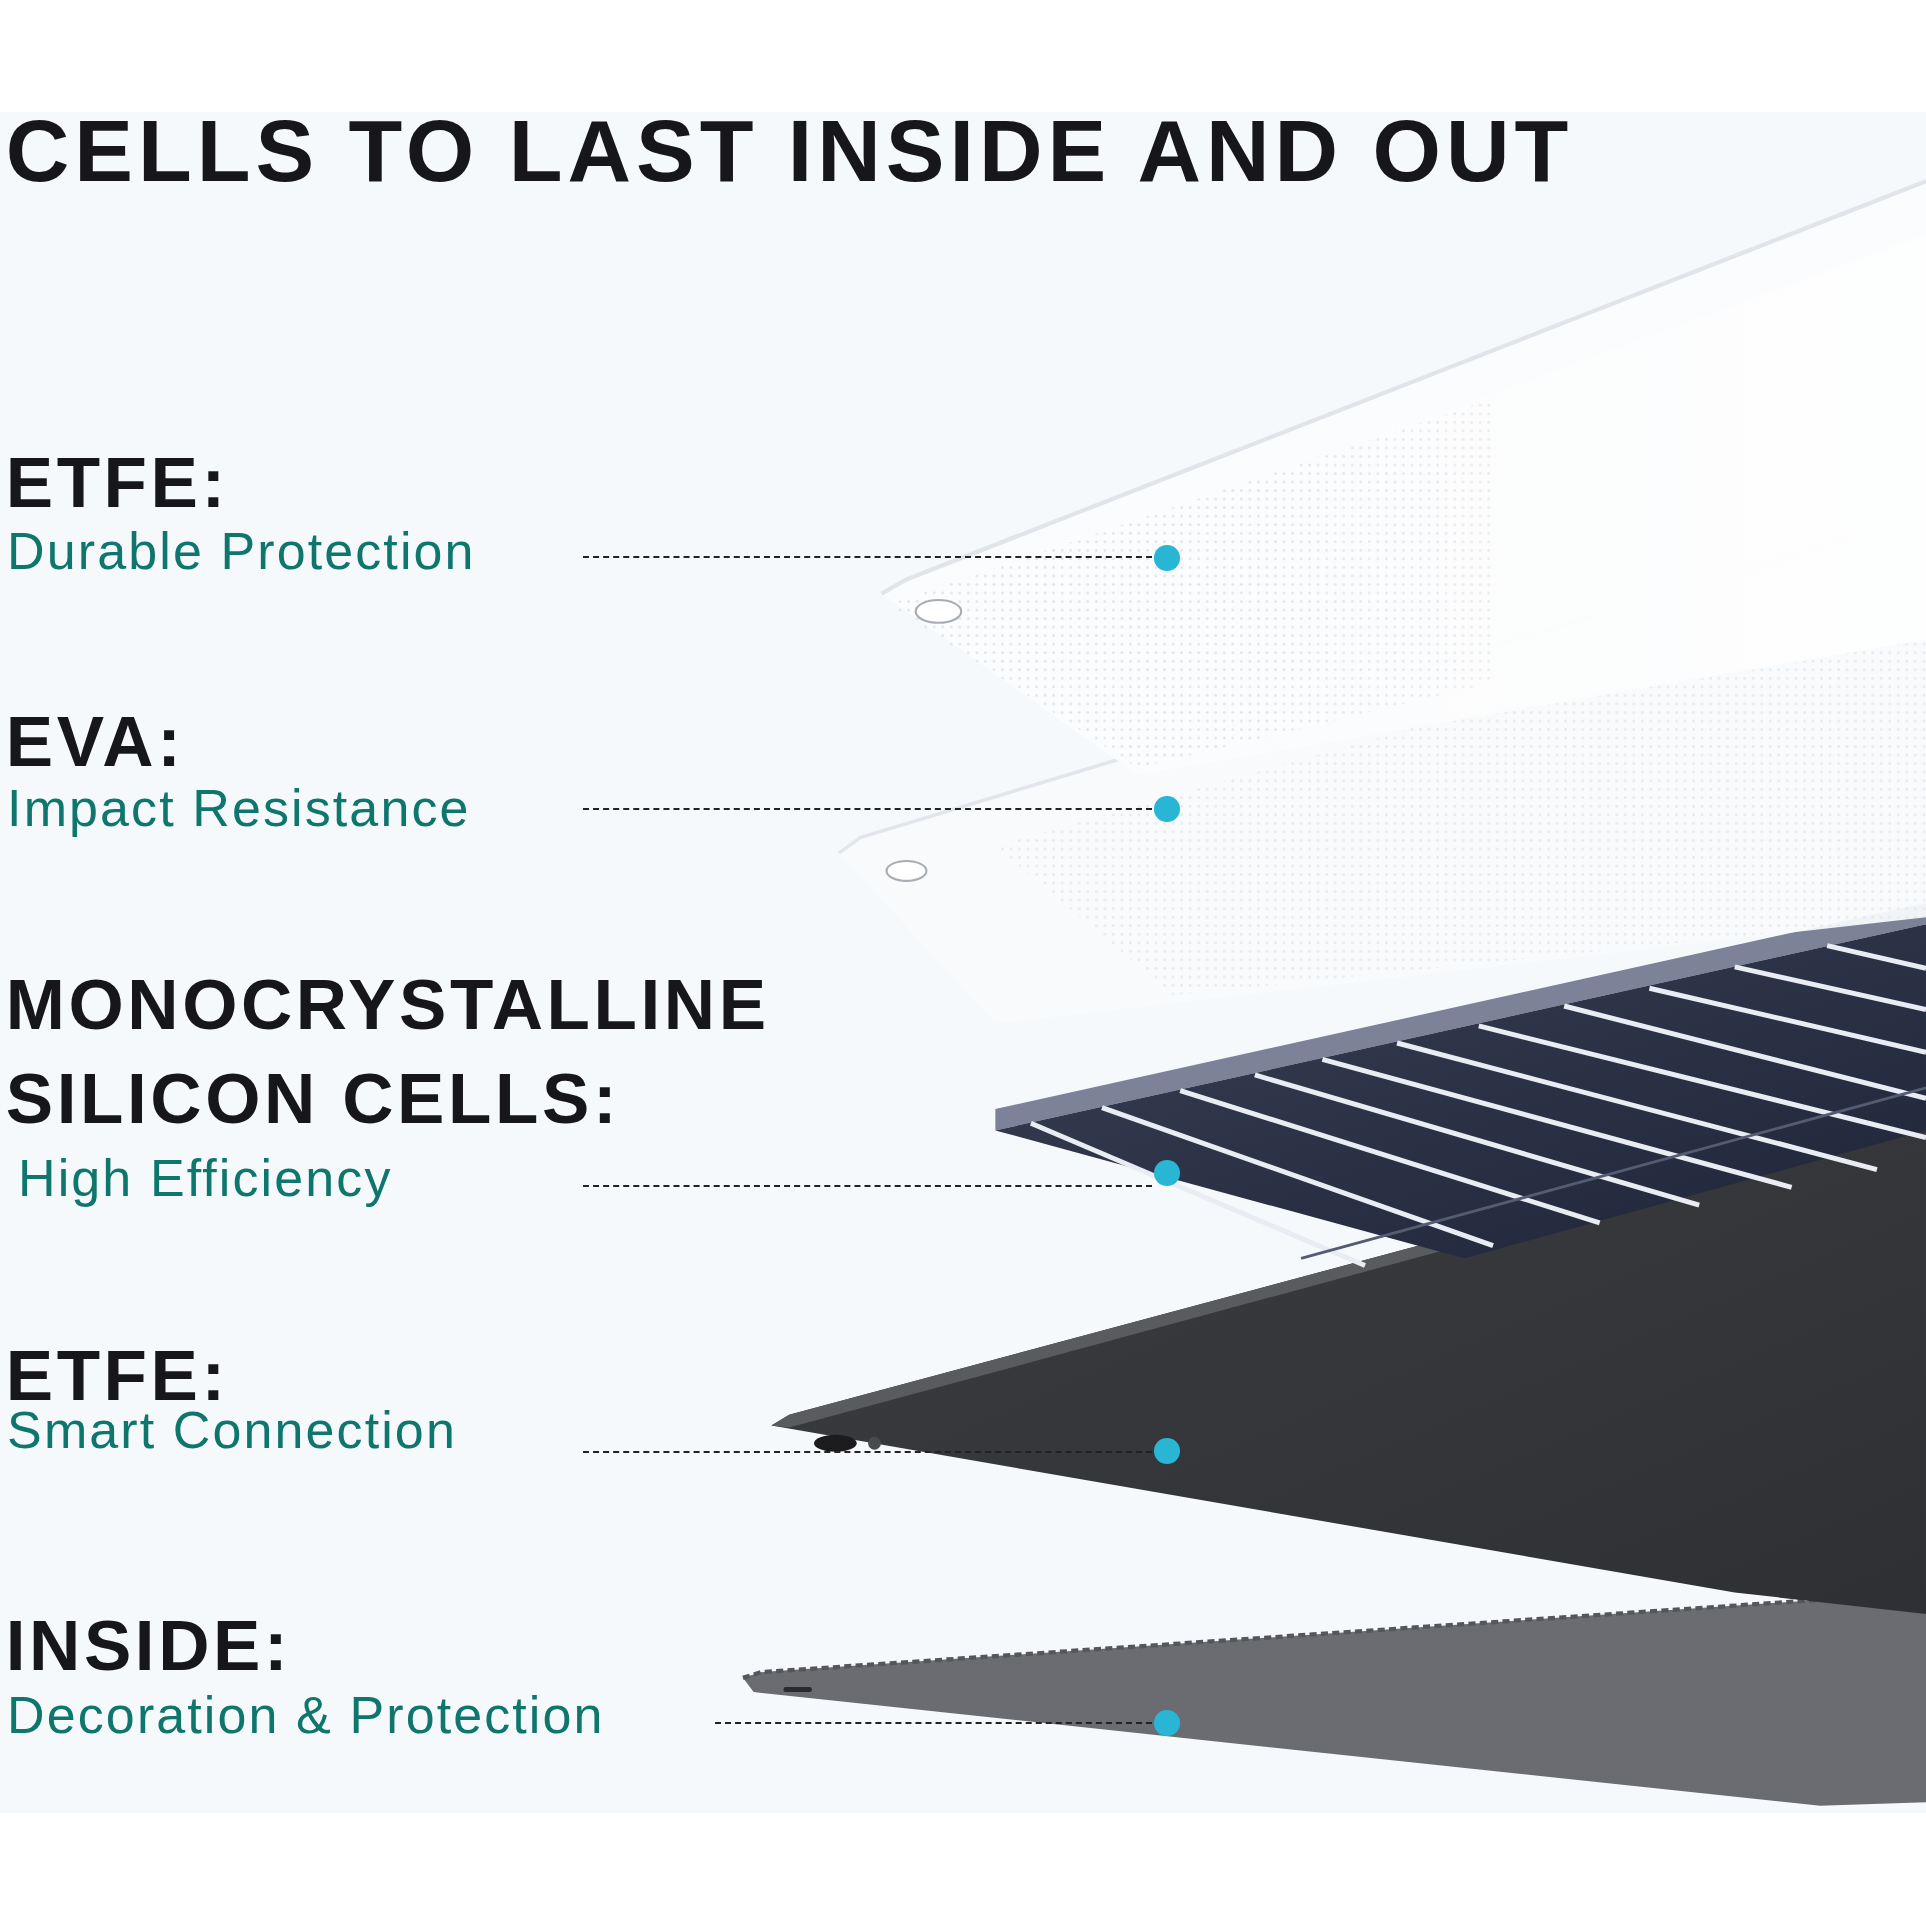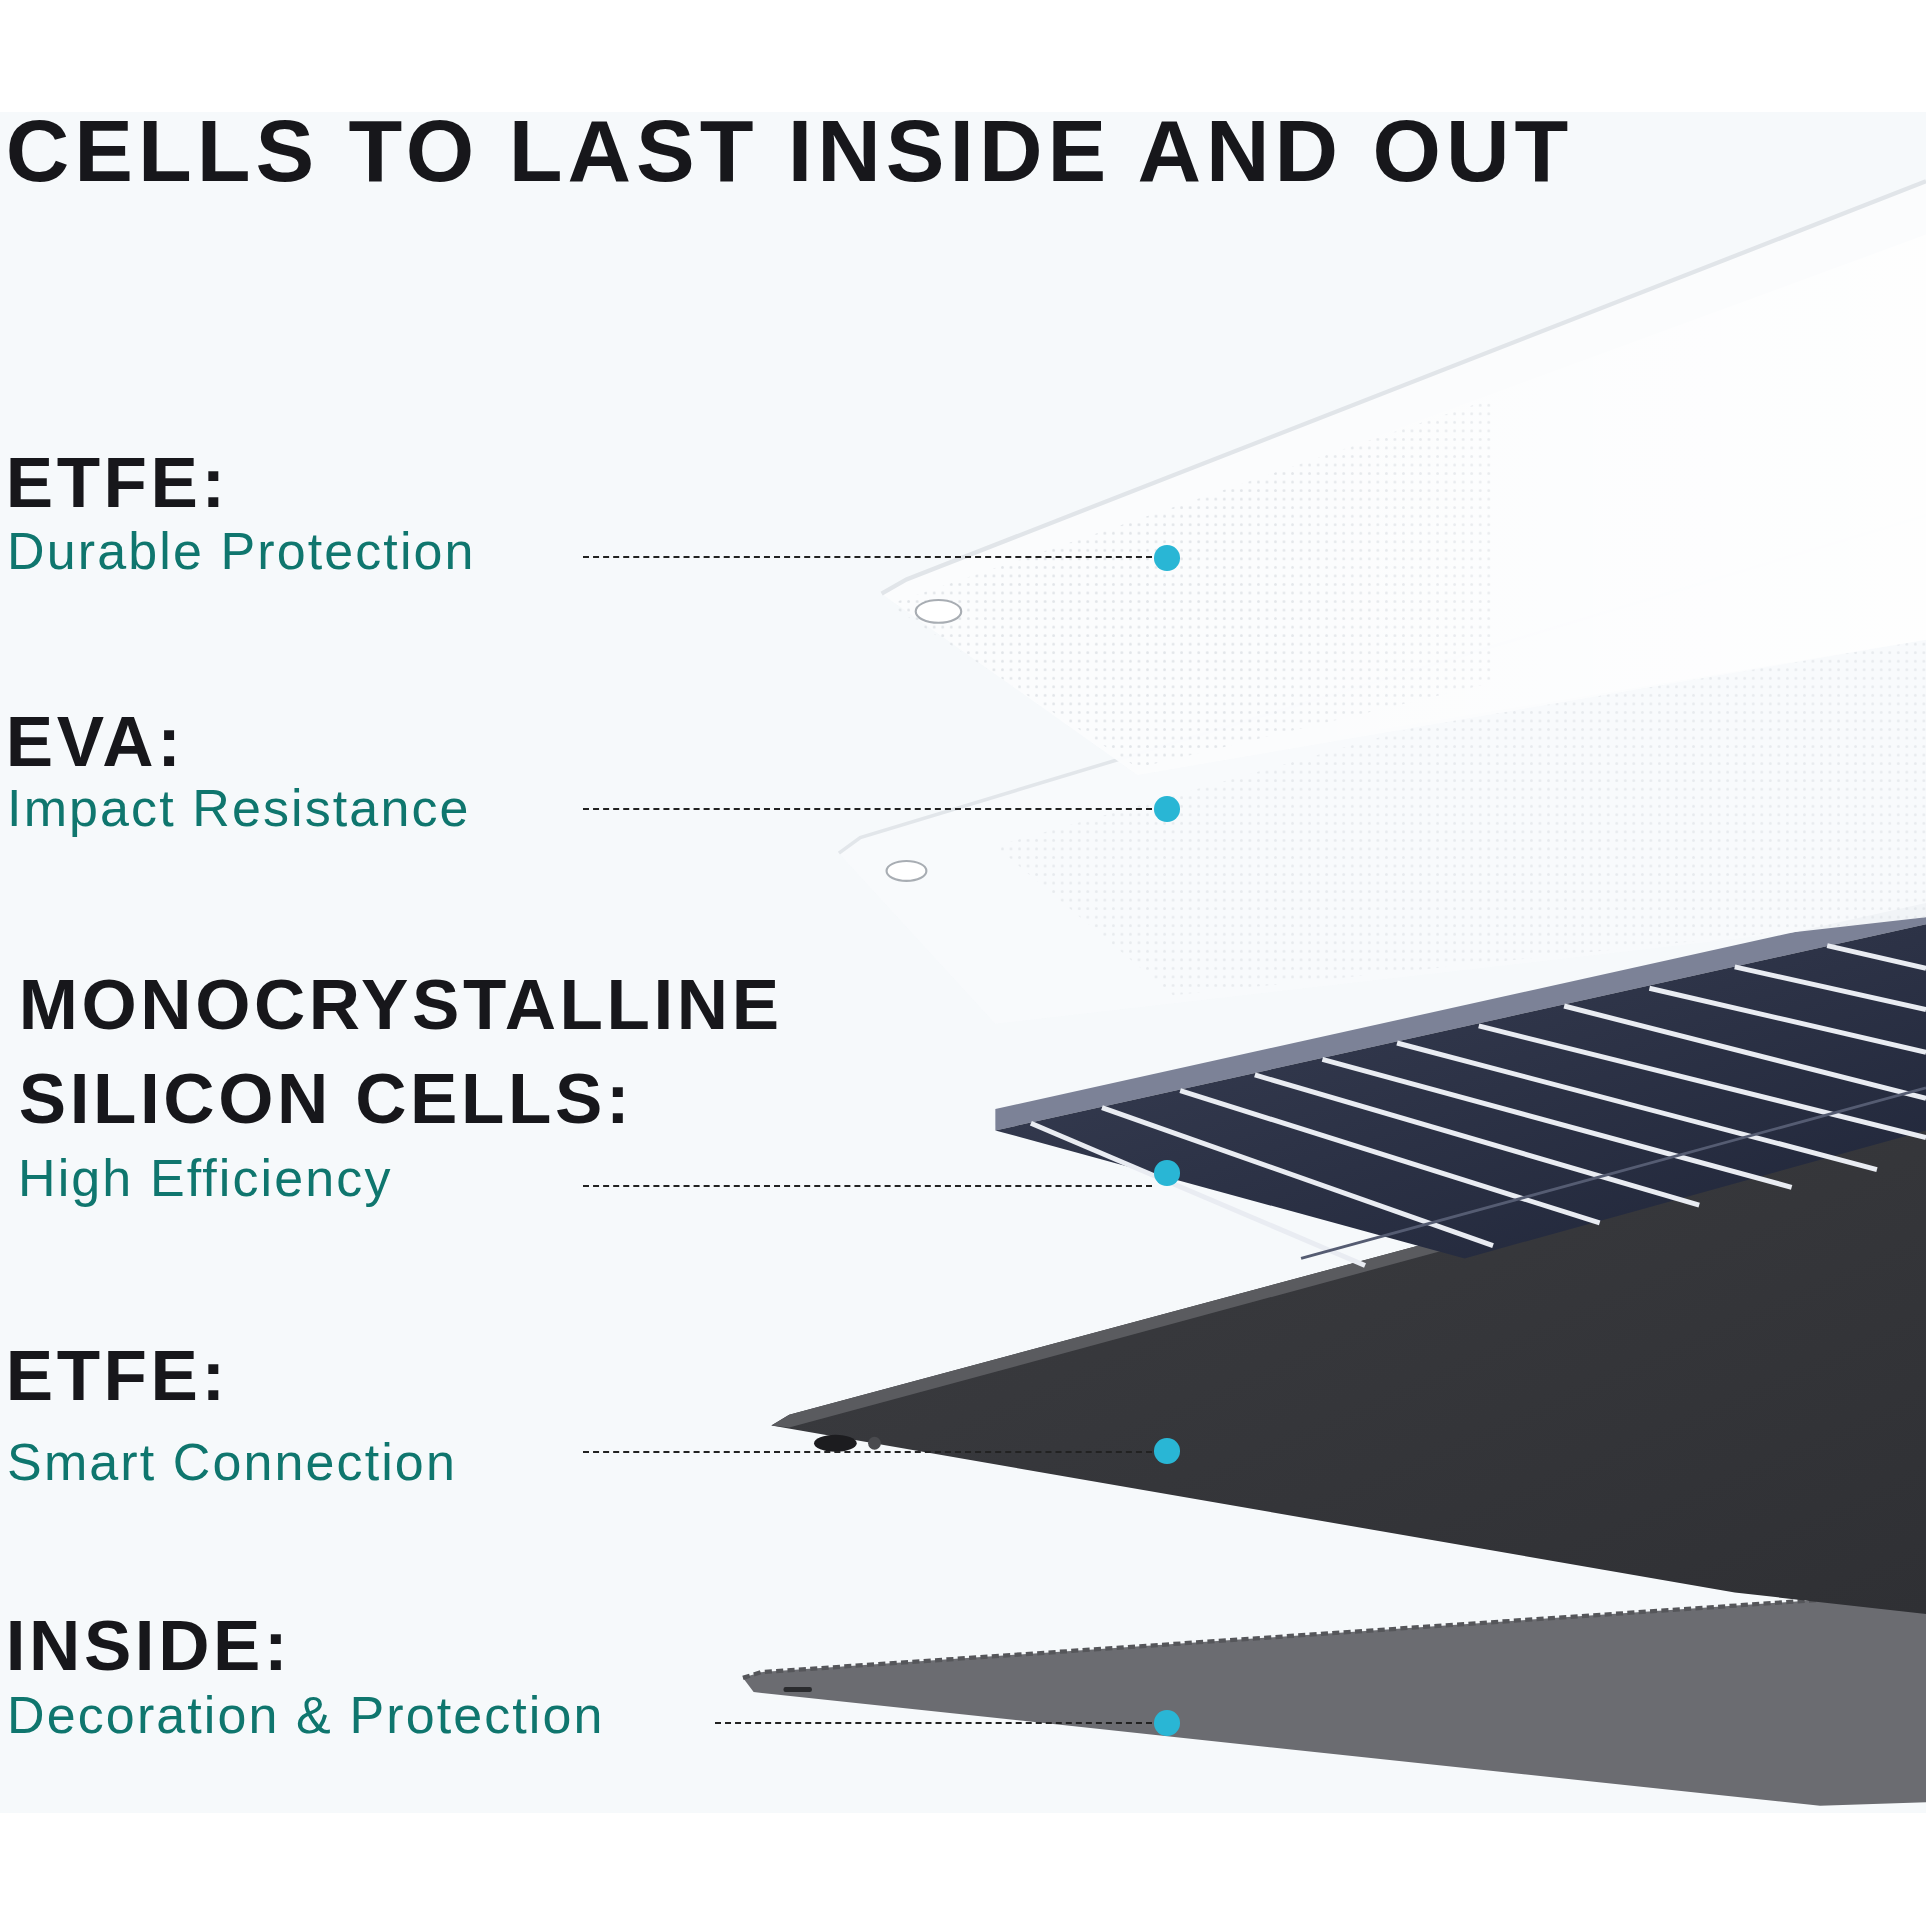--- a/index.html
+++ b/index.html
@@ -113,30 +113,30 @@
 <div class="label" style="top:447px;">ETFE:</div>
 <div class="sub" style="top:525px;">Durable Protection</div>
 <div class="dash" style="left:583px; top:556px; width:569px;"></div>
 <div class="dot" style="left: 1167px; top: 558px; background: rgb(41, 182, 213);" title="Durable Protection"></div>
 
 <div class="label" style="top:706px;">EVA:</div>
 <div class="sub" style="top:782px;">Impact Resistance</div>
 <div class="dash" style="left:583px; top:808px; width:569px;"></div>
 <div class="dot" style="left: 1167px; top: 809px; background: rgb(41, 182, 213);"></div>
 
-<div class="label multi" style="top:958px;margin-left:13px;">
+<div class="label multi" style="top:958px;">
   <div>MONOCRYSTALLINE</div>
   <div>SILICON CELLS:</div>
 </div>
 <div class="sub" style="top:1152px; left:18px;">High Efficiency</div>
 <div class="dash" style="left:583px; top:1185px; width:569px;"></div>
 <div class="dot" style="left: 1167px; top: 1173px; background: rgb(41, 182, 213);"></div>
 
 <div class="label" style="top:1340px;">ETFE:</div>
-<div class="sub" style="top:1436px;">Smart Connection</div>
+<div class="sub" style="top:1404px;">Smart Connection</div>
 <div class="dash" style="left:583px; top:1451px; width:569px;"></div>
 <div class="dot" style="left: 1167px; top: 1451px; background: rgb(41, 182, 213);"></div>
 
 <div class="label" style="top:1610px;">INSIDE:</div>
 <div class="sub" style="top:1689px;">Decoration &amp; Protection</div>
 <div class="dash" style="left:715px; top:1722px; width:437px;"></div>
 <div class="dot" style="left: 1167px; top: 1723px; background: rgb(41, 182, 213);"></div>
 
 
 </body></html>

